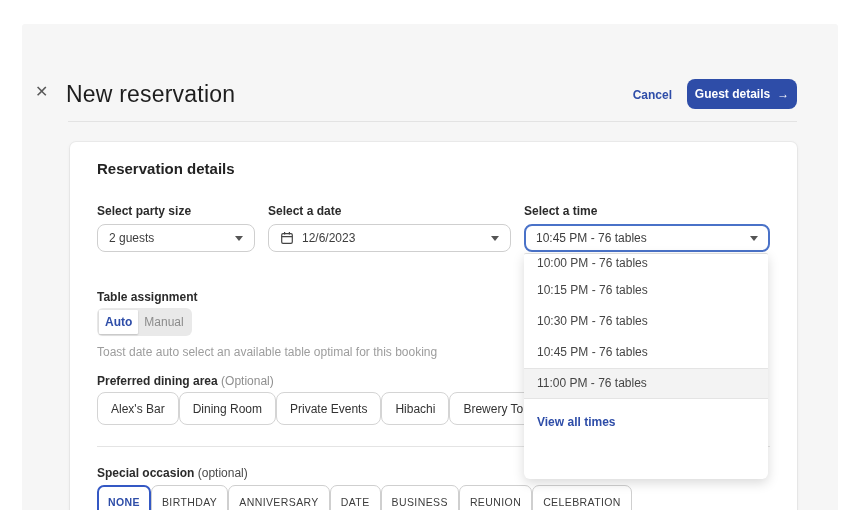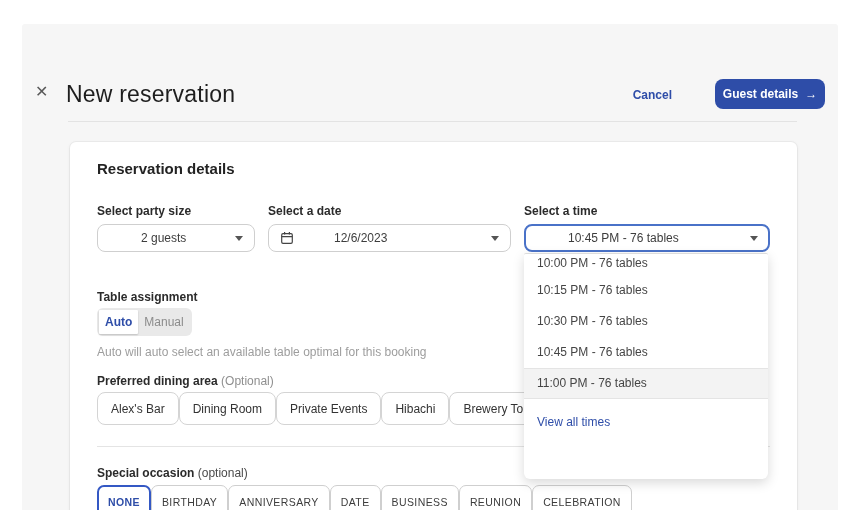--- a/index.html
+++ b/index.html
@@ -23,40 +23,40 @@
     color:#1e1e1e; letter-spacing:.2px;
   }
   .cancel {
     position:absolute; right:166px; top:64px; font-size:12px; font-weight:bold;
     color:var(--accent,#2e4da8); cursor:pointer; text-decoration:none;
   }
   .primary-btn {
     position:absolute; left:665px; top:55px; width:110px; height:30px;
     background:var(--accent,#2e4da8); color:#fff; border:none; border-radius:8px;
     font-family:inherit; font-size:12px; font-weight:bold; cursor:pointer;
-    display:flex; align-items:center; justify-content:center; gap:7px;margin-left:28px;
+    display:flex; align-items:center; justify-content:center; gap:7px;
   }
   .hdr-divider {
     position:absolute; left:46px; top:97px; width:729px; height:1px; background:#e3e3e3;
   }
   
   .card {
     position:absolute; left:48px; top:118px; width:727px; height:382px;
     background:#ffffff; border-radius:6px;
     box-shadow:0 0 0 1px rgba(0,0,0,0.04), 0 1px 4px rgba(0,0,0,0.06);
   }
   .card-heading { position:absolute; left:27px; top:18px; font-size:15px; font-weight:bold; color:#232323; }
   .fld-label { position:absolute; top:62px; font-size:12px; font-weight:bold; color:#2b2b2b; }
   .select {
     position:absolute; top:82px; height:28px; background:#fff;
     border:1px solid #cfcfcf; border-radius:8px; padding:0 11px;
     display:flex; align-items:center; gap:8px; font-size:12px; color:#3d3d3d;
     cursor:pointer;
   }
-  .select .value { flex:1 1 auto; white-space:nowrap; overflow:hidden;margin-left:32px; }
+  .select .value { flex:1 1 auto; white-space:nowrap; overflow:hidden; }
   .caret {
     width:0; height:0; border-left:4px solid transparent; border-right:4px solid transparent;
     border-top:5px solid #555; flex:0 0 auto;
   }
   .col-party { left:27px;  width:158px; }
   .col-date  { left:198px; width:243px; }
   .col-time  { left:454px; width:246px; }
   .select.focused { border:2px solid var(--focus-border,#4a72c8); padding:0 10px; }
   .cal-icon { flex:0 0 auto; display:inline-flex; }
   
@@ -109,21 +109,21 @@
     height:31px; line-height:31px; padding:0 13px; font-size:12px; color:#454545;
     cursor:pointer; white-space:nowrap;
   }
   .dd-option:first-child { height:21px; line-height:19px; }
   .dd-option.selected {
     background:var(--highlight,#f3f3f3); border-top:1px solid #e4e4e4;
     border-bottom:1px solid #e4e4e4; line-height:29px;
   }
   .dd-footer { padding:13px 13px 0 13px; }
   .dd-footer a {
-    font-size:12px; font-weight:normal; color:var(--accent,#2e4da8);
+    font-size:12px; font-weight:bold; color:var(--accent,#2e4da8);
     text-decoration:none; cursor:pointer;
   }
 </style>
 </head>
 <body>
 
 <div class="screen">
   <div class="sheet">
 
     <span class="close">✕</span>
@@ -163,21 +163,21 @@
       <div class="select focused col-time">
         <span class="value">10:45 PM - 76 tables</span>
         <span class="caret"></span>
       </div>
 
       <div class="section-label lbl-table">Table assignment</div>
       <div class="toggle">
           <span class="seg selected">Auto</span>
           <span class="seg">Manual</span>
         </div>
-      <div class="helper">Auto will auto select an available table optimal for this booking</div>
+      <div class="helper">Toast date auto select an available table optimal for this booking</div>
 
       <div class="section-label lbl-dining">
         <span>Preferred dining area</span>
         <span class="optional-light"> </span><span class="optional-light">(Optional)</span>
       </div>
       <div class="chips chips-dining">
           <span class="chip">Alex's Bar</span>
           <span class="chip">Dining Room</span>
           <span class="chip">Private Events</span>
           <span class="chip">Hibachi</span>

